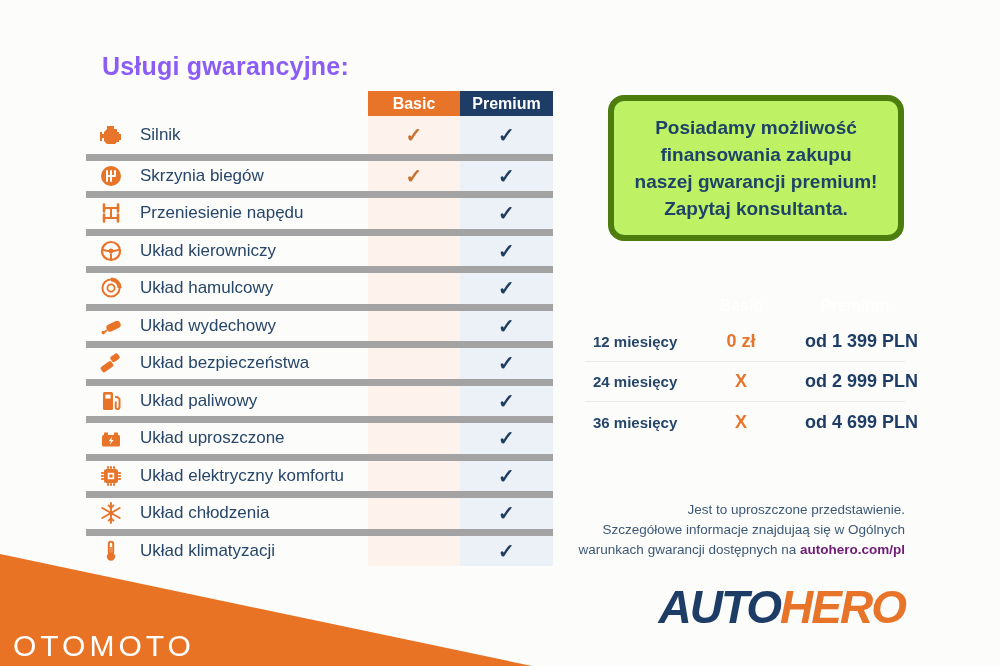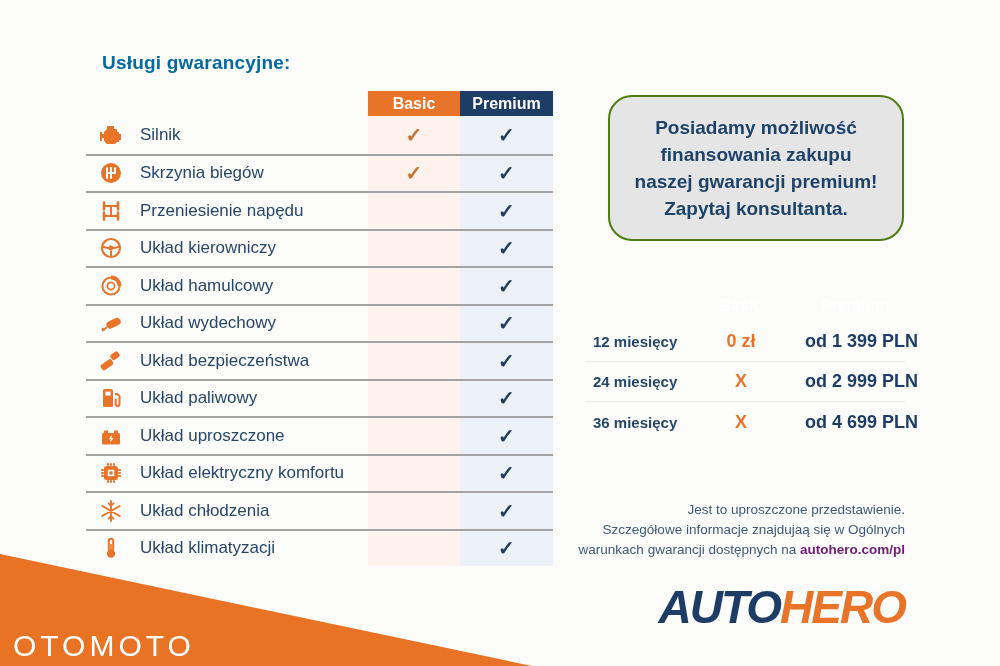--- a/index.html
+++ b/index.html
@@ -7,48 +7,48 @@
   body {
     position:relative;
     background:#fcfcfb;
     font-family:"Liberation Sans", sans-serif;
     color:#274669;
   }
 
   
   .services-heading {
     position:absolute; left:102px; top:52px;
-    font-size:19px; font-weight:bold; color:#0369a1; letter-spacing:.2px;
+    font-size:25px; font-weight:bold; color:#8b5cf6; letter-spacing:.2px;
   }
   .services-table { position:absolute; left:86px; top:91px; width:467px; }
   .svc-grid { display:grid; grid-template-columns:282px 92px 93px; }
   .svc-header { height:25px; }
   .svc-header .hcell {
     display:flex; align-items:center; justify-content:center;
     font-size:16px; font-weight:bold; color:#ffffff;
   }
   .hcell.basic-h   { background:#E8742A; }
   .hcell.premium-h { background:#1D3C66; }
   .svc-row { height:37.5px; }
-  .svc-row .cell { display:flex; align-items:center; border-top:2px solid #a3a3a3; }
+  .svc-row .cell { display:flex; align-items:center; border-top:7px solid #a3a3a3; }
   .svc-row:first-of-type .cell { border-top:none; }
   .cell.label-cell { padding-left:13px; gap:17px; }
   .cell.basic-cell   { background:#fdf2ec; justify-content:center; }
   .cell.premium-cell { background:#ecf1f8; justify-content:center; }
   .svc-icon { width:24px; height:24px; flex:0 0 24px; display:inline-flex; }
   .svc-icon svg { width:100%; height:100%; }
   .svc-label { font-size:17px; color:#274669; white-space:nowrap; }
   .check { font-size:20px; font-weight:bold; line-height:1; }
   .check.basic-check   { color:#C8702F; }
   .check.premium-check { color:#1E3C5E; }
 
   
   .promo-box {
     position:absolute; left:608px; top:95px; width:296px; height:146px;
-    border:2px solid #4d7c0f; border-radius:24px; background:#e5e5e5;
+    border:6px solid #4d7c0f; border-radius:16px; background:#bef264;
     display:flex; align-items:center; justify-content:center; text-align:center;
   }
   .promo-text {
     font-size:19px; font-weight:bold; color:#1E4268;
     line-height:27px; white-space:pre-line;
   }
 
   
   .pricing { position:absolute; left:585px; top:293px; width:320px; }
   .price-grid { display:grid; grid-template-columns:108px 96px 16px 100px; align-items:center; }

